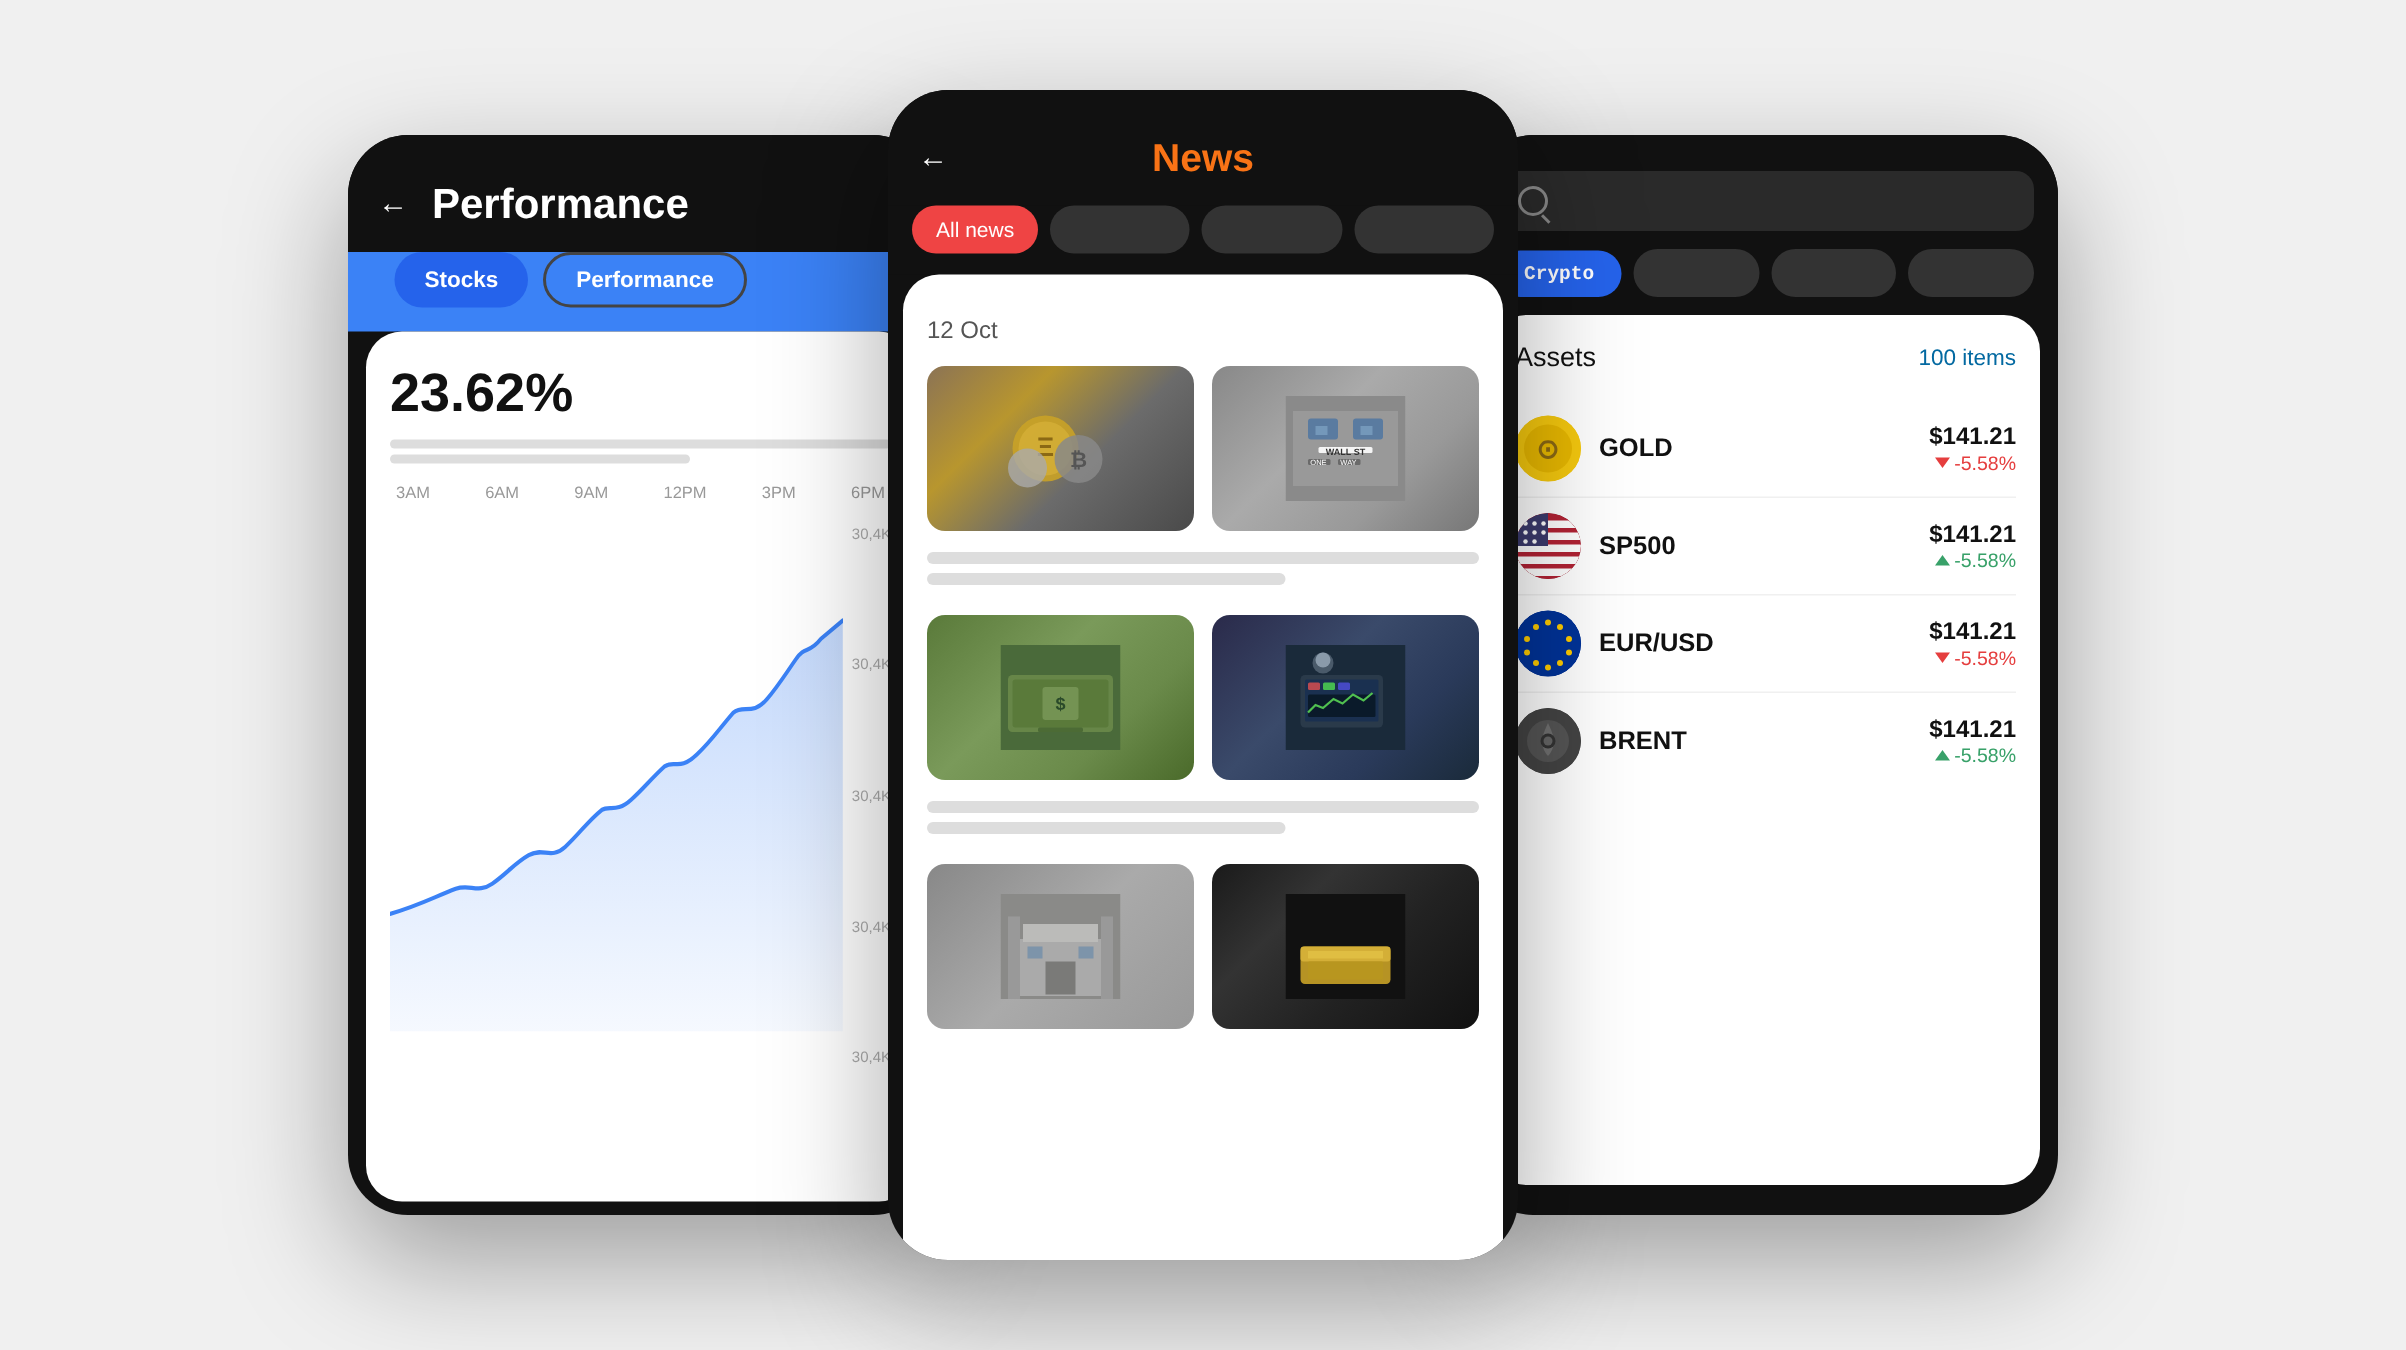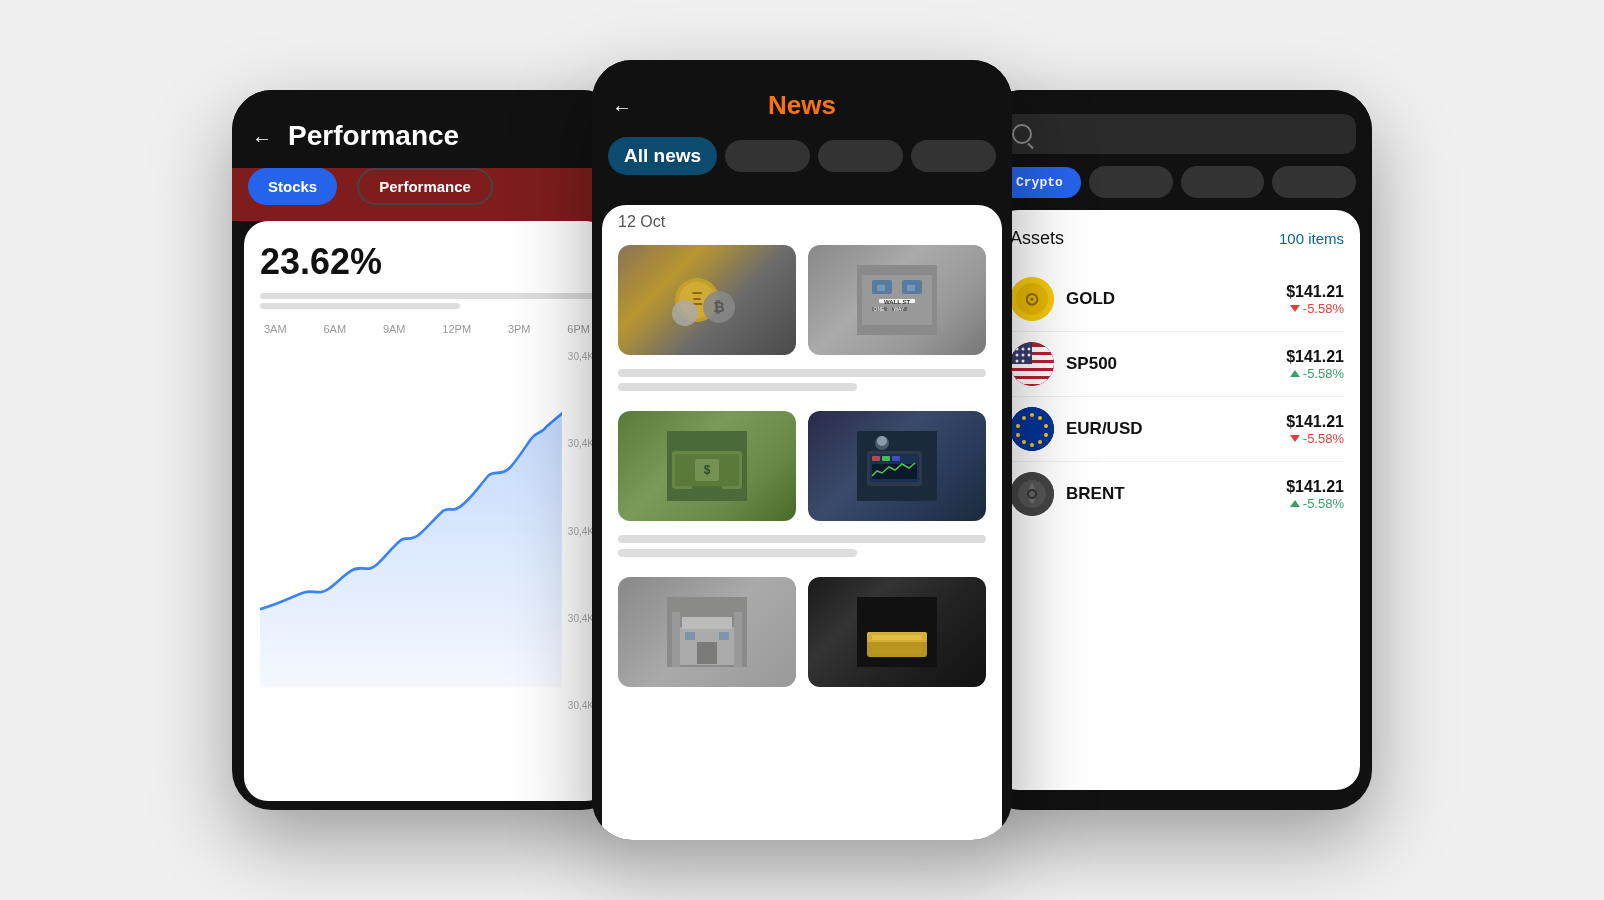--- a/index.html
+++ b/index.html
@@ -72,24 +72,24 @@
       cursor: pointer;
     }
 
     .perf-title {
       color: white;
       font-size: 28px;
       font-weight: 700;
     }
 
     .perf-tabs {
-      background: #7f1d1d;
-      padding: 0 16px 16px;
-      display: flex;
-      gap: 20px;
+      background: #3b82f6;
+      padding: 0 31px 16px;
+      display: flex;
+      gap: 10px;
     }
 
     .tab-active {
       background: #2563EB;
       color: white;
       border: none;
       border-radius: 20px;
       padding: 8px 20px;
       font-size: 15px;
       font-weight: 600;
@@ -205,43 +205,43 @@
 
     .news-filter-tabs {
       background: #111;
       padding: 0 16px 14px;
       display: flex;
       gap: 8px;
       align-items: center;
     }
 
     .news-tab-active {
-      background: #0c4a6e;
+      background: #ef4444;
       color: white;
       border: none;
       border-radius: 20px;
       padding: 8px 16px;
-      font-size: 19px;
-      font-weight: 700;
+      font-size: 14px;
+      font-weight: 400;
       cursor: pointer;
       white-space: nowrap;
     }
 
     .news-tab-pill {
       background: #333;
       height: 32px;
       border-radius: 16px;
       flex: 1;
     }
 
     .news-content {
       background: white;
       border-radius: 24px;
-      margin: 16px 10px;
-      padding: 8px 16px;
+      margin: 0 10px;
+      padding: 29px 16px;
       height: 680px;
       overflow: hidden;
     }
 
     .news-date {
       font-size: 16px;
       color: #555;
       margin-bottom: 14px;
     }
 

